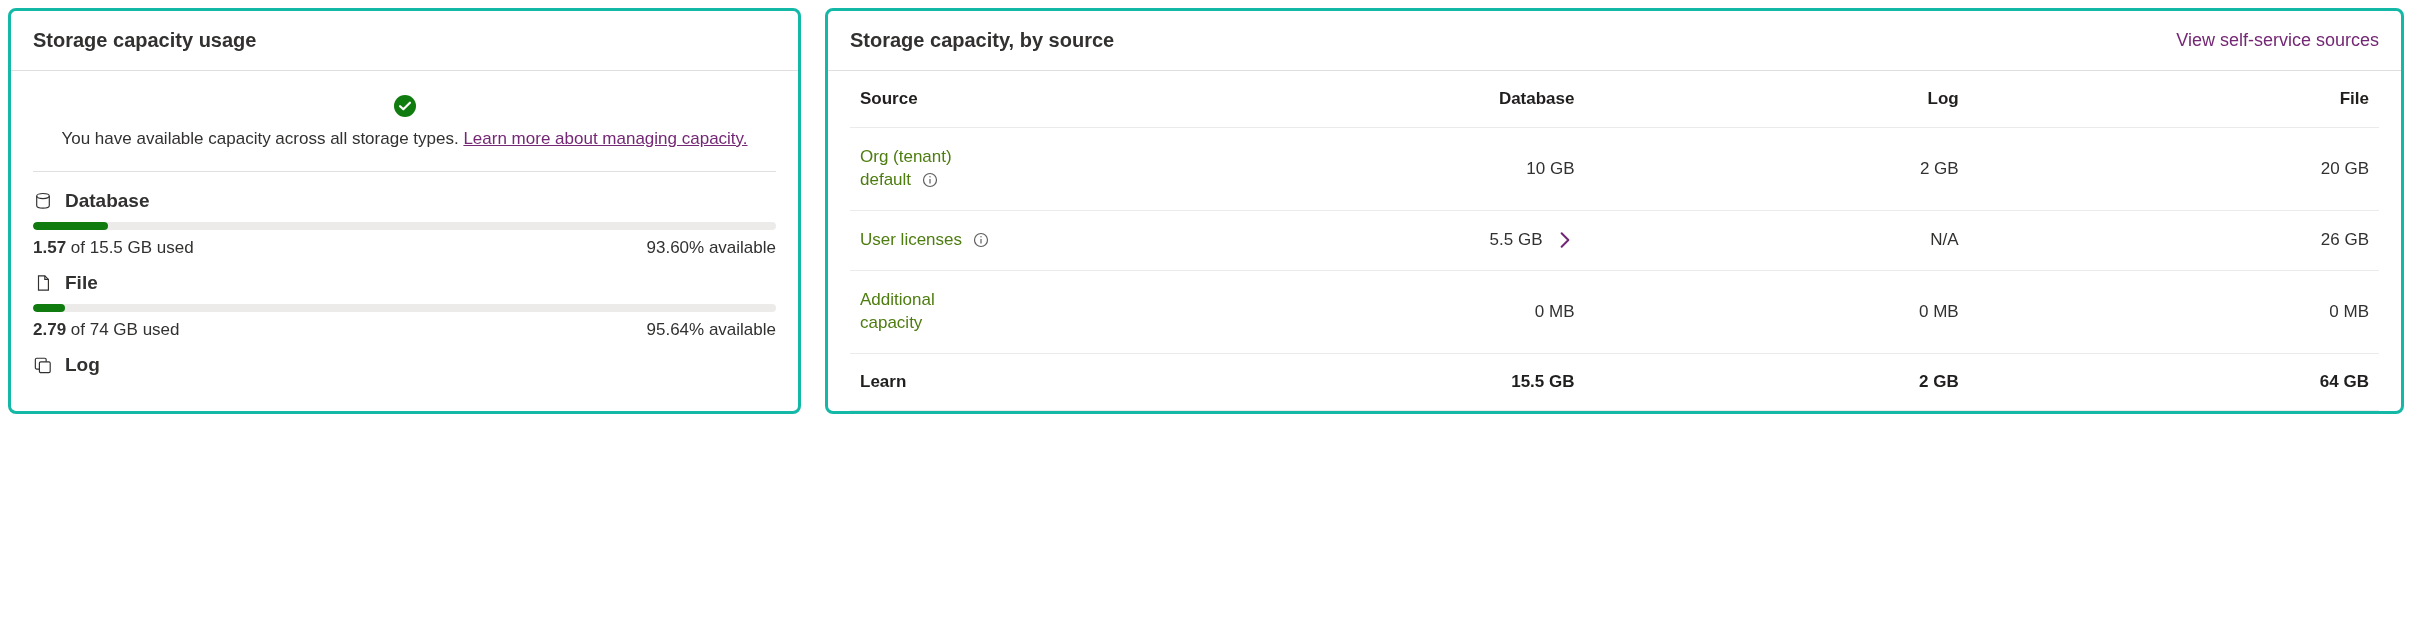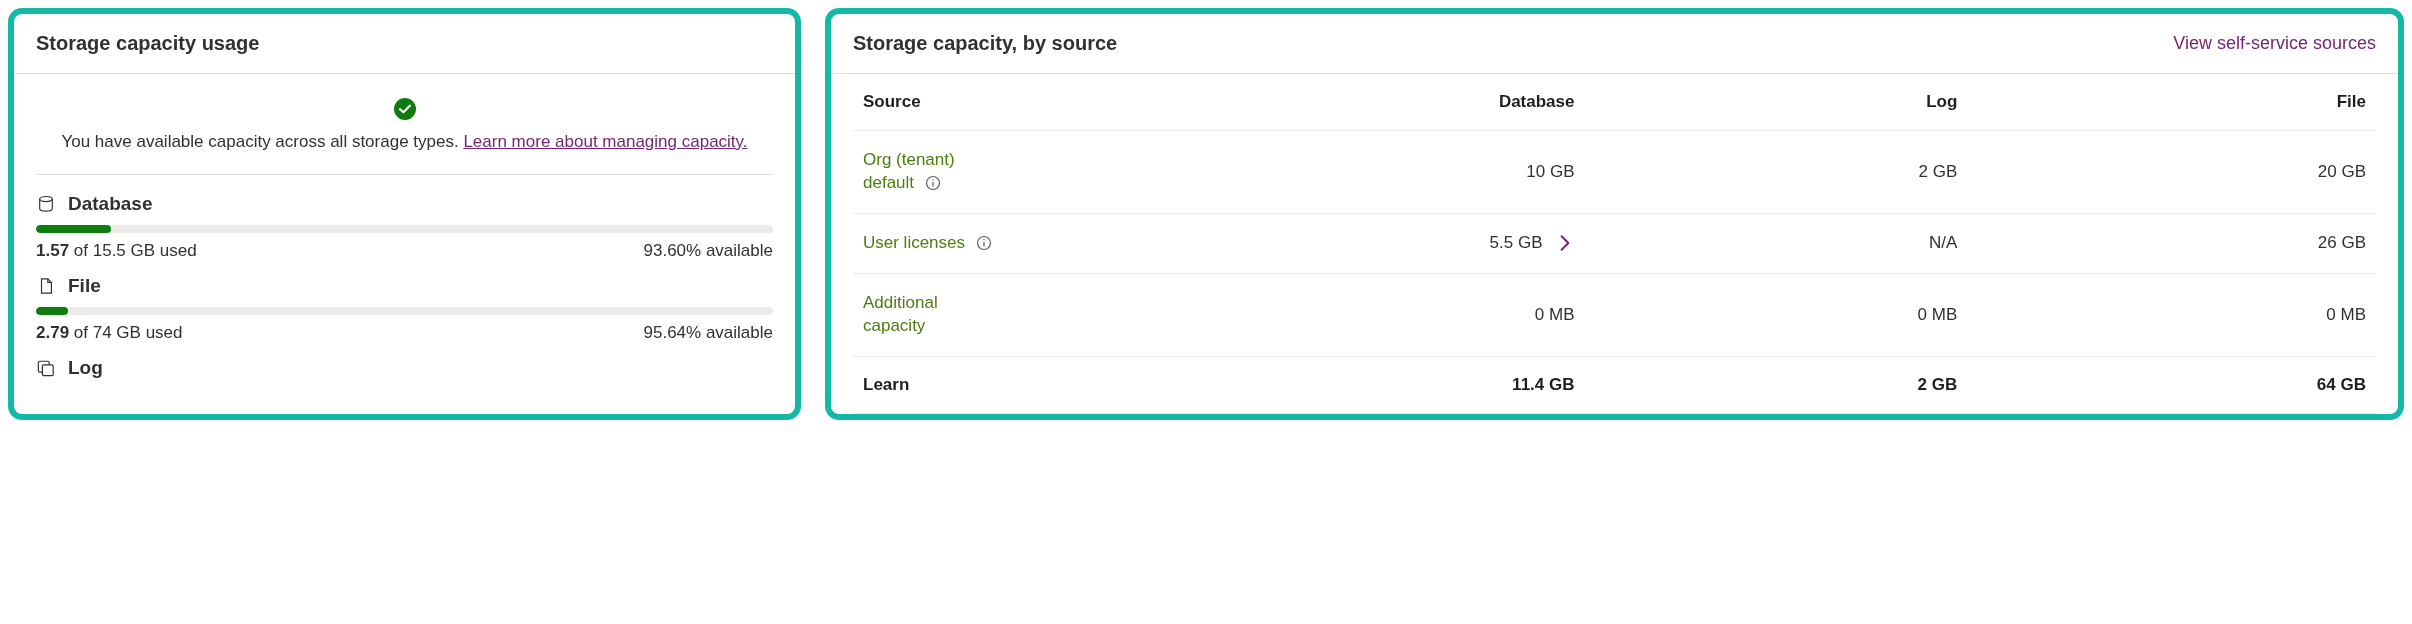--- a/index.html
+++ b/index.html
@@ -5,22 +5,22 @@
     * { box-sizing: border-box; margin: 0; padding: 0; }
     body {
       font-family: "Segoe UI", -apple-system, BlinkMacSystemFont, sans-serif;
       background: #ffffff;
       display: flex;
       gap: 24px;
       padding: 8px;
       color: #323130;
     }
     .card {
-      border: 6px solid #14b8a6;
-      border-radius: 14px;
+      border: 3px solid #14b8a6;
+      border-radius: 8px;
       background: #fff;
       overflow: hidden;
     }
     .card-left { flex: 0 0 793px; }
     .card-right { flex: 1; }
     .card-header {
       padding: 18px 22px;
       border-bottom: 1px solid #e1dfdd;
       display: flex;
       align-items: center;
@@ -248,20 +248,20 @@
             <td>26 GB</td>
           </tr>
           <tr>
             <td class="cell-source">Additional<br>capacity</td>
             <td class="db-col"><span class="val-wrap">0 MB</span></td>
             <td>0 MB</td>
             <td>0 MB</td>
           </tr>
           <tr class="total">
             <td>Learn</td>
-            <td class="db-col">11.4 GB</td>
+            <td class="db-col">15.5 GB</td>
             <td>2 GB</td>
             <td>64 GB</td>
           </tr>
         </tbody>
     </table>
   </div>
 </div>
 
 </body></html>

